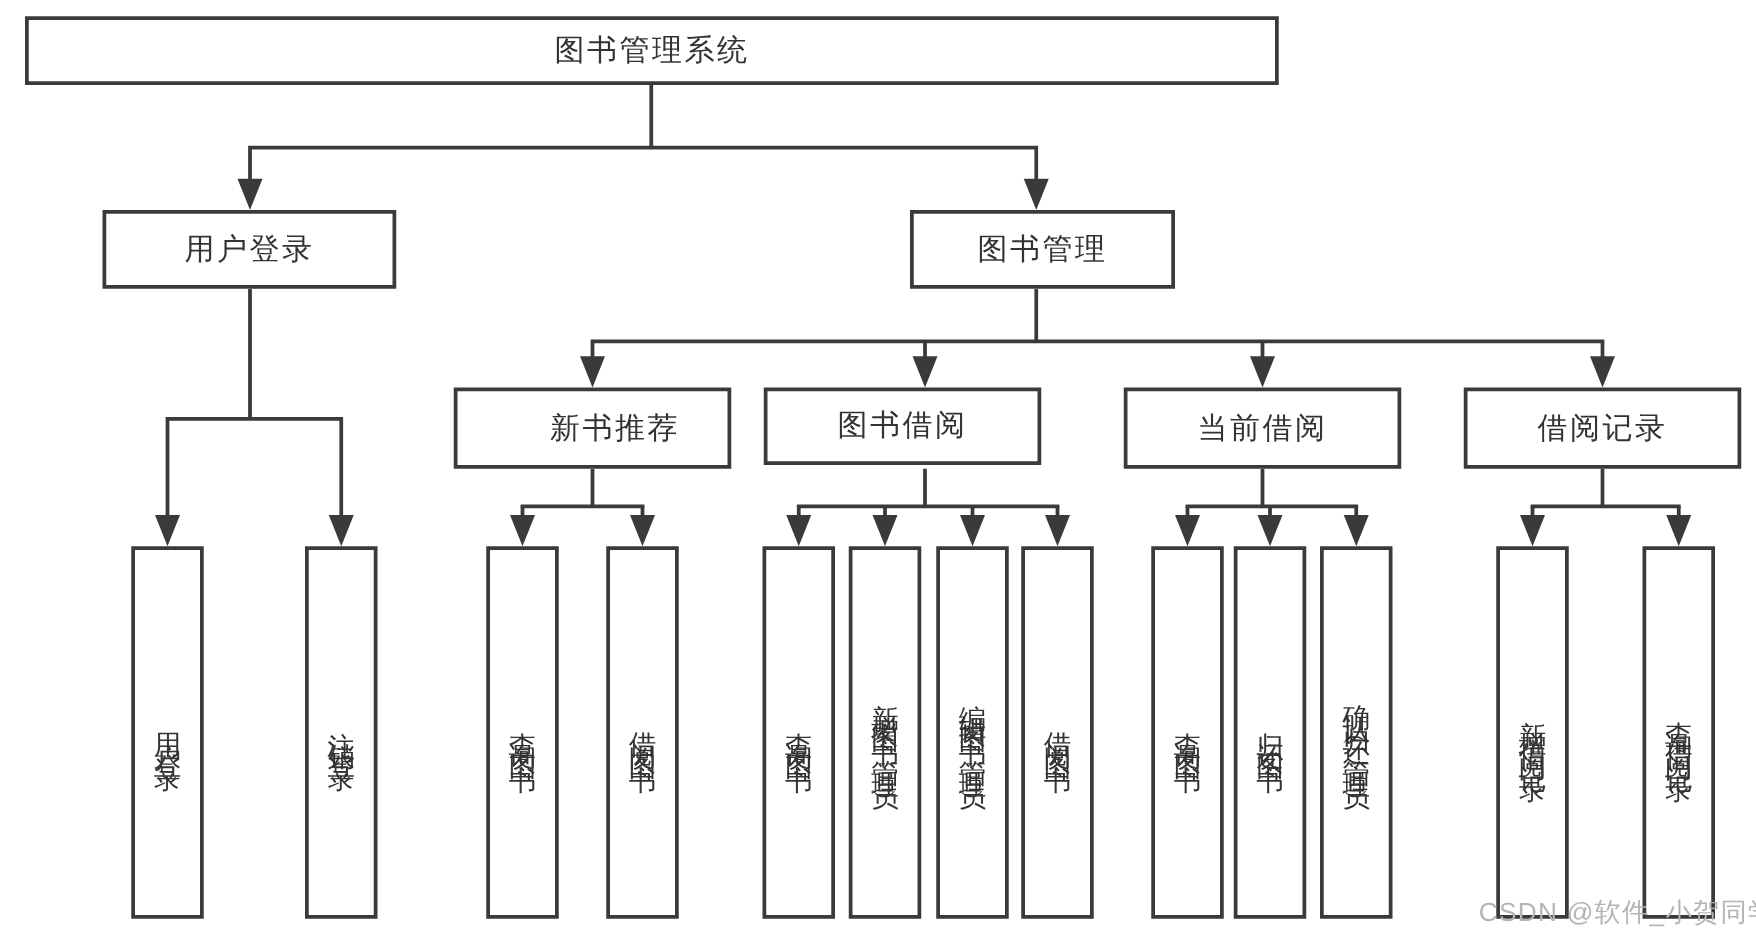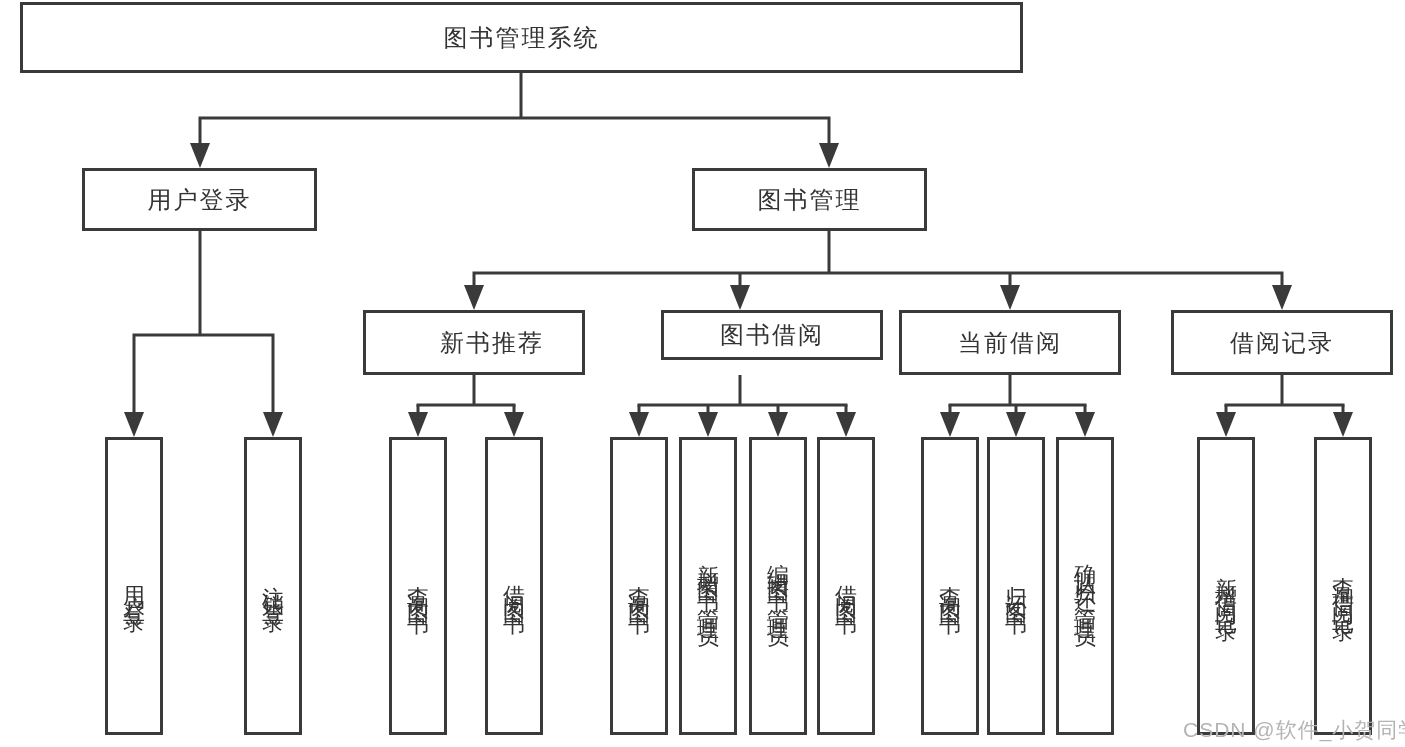--- a/index.html
+++ b/index.html
@@ -91,35 +91,35 @@
       <polygon points="768,412 788,412 778,437"></polygon>
       <polygon points="836,412 856,412 846,437"></polygon>
       <polygon points="940,412 960,412 950,437"></polygon>
       <polygon points="1006,412 1026,412 1016,437"></polygon>
       <polygon points="1075,412 1095,412 1085,437"></polygon>
       <polygon points="1216,412 1236,412 1226,437"></polygon>
       <polygon points="1333,412 1353,412 1343,437"></polygon>
     </g>
   </svg>
 
-  <div class="box h-box" style="left:20px; top:2px; width:1003px; height:71px;">
+  <div class="box h-box" style="left:20px; top:13px; width:1003px; height:55px;">
     <span>图书管理系统</span>
   </div>
 
   <div class="box h-box" style="left:82px; top:168px; width:235px; height:63px;">
     <span>用户登录</span>
   </div>
-  <div class="box h-box" style="left:692px; top:168px; width:235px; height:63px;justify-content:center;">
+  <div class="box h-box" style="left:728px; top:168px; width:212px; height:63px;justify-content:center;">
     <span>图书管理</span>
   </div>
 
   <div class="box h-box" style="left:363px; top:310px; width:222px; height:65px;padding-left:36px;">
     <span>新书推荐</span>
   </div>
-  <div class="box h-box" style="left:661px; top:310px; width:222px; height:50px;">
+  <div class="box h-box" style="left:611px; top:310px; width:222px; height:62px;">
     <span>图书借阅</span>
   </div>
   <div class="box h-box" style="left:899px; top:310px; width:222px; height:65px;">
     <span>当前借阅</span>
   </div>
   <div class="box h-box" style="left:1171px; top:310px; width:222px; height:65px;">
     <span>借阅记录</span>
   </div>
 
   <div class="box v-box" style="left:105px; top:437px; width:58px; height:298px;">

